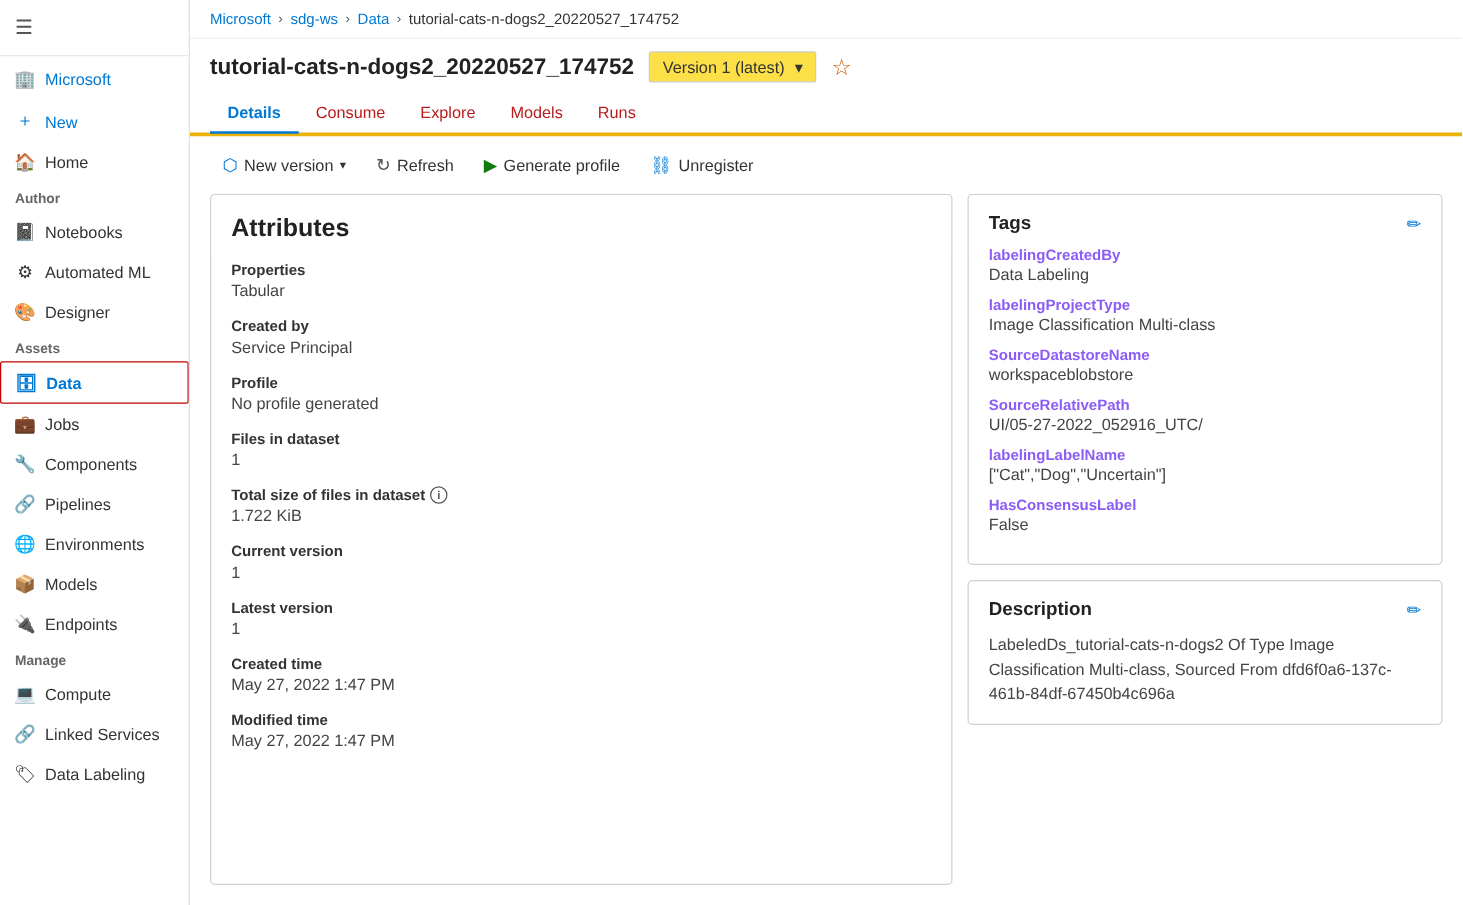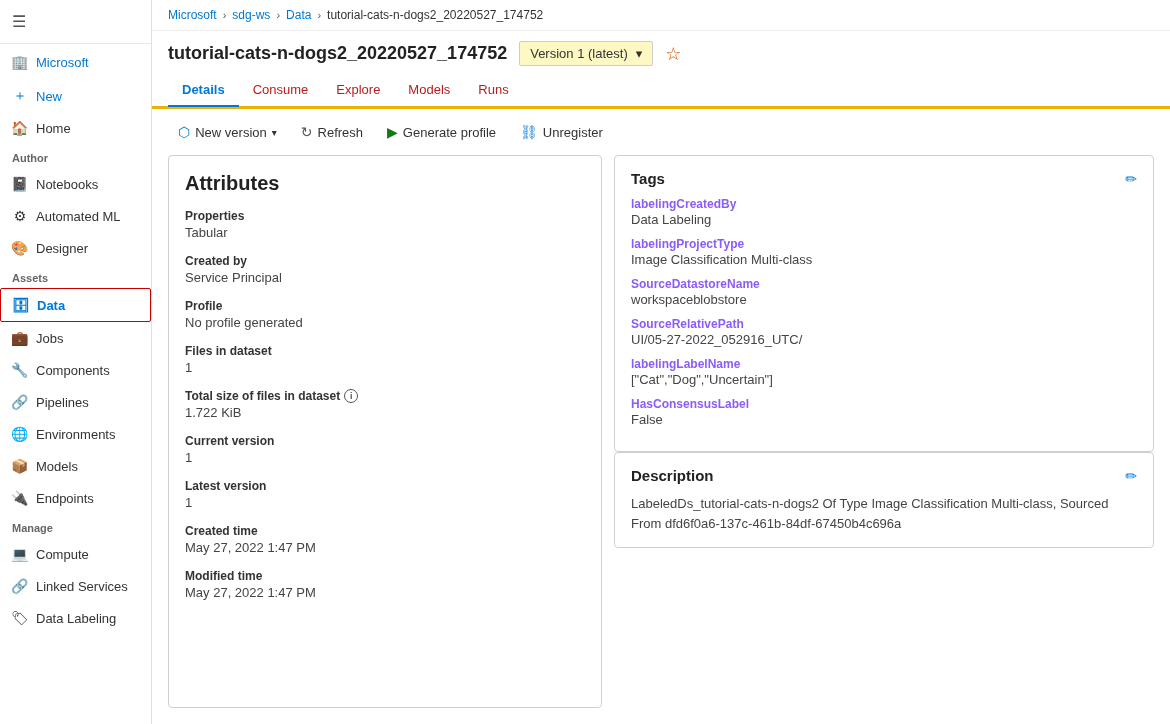--- a/index.html
+++ b/index.html
@@ -125,21 +125,21 @@
     .version-dropdown {
       display: flex;
       align-items: center;
       border: 1px solid #ccc;
       border-radius: 2px;
       padding: 4px 10px;
       cursor: pointer;
       font-size: 13px;
       color: #333;
       gap: 8px;
-      background: #fef9c3;
+      background: #fde047;
     }
     .star-btn {
       font-size: 18px;
       color: #cc5500;
       cursor: pointer;
       background: none;
       border: none;
     }
 
     
@@ -217,24 +217,25 @@
       color: #333;
       margin-bottom: 2px;
     }
     .attr-value {
       font-size: 13px;
       color: #444;
     }
 
     
     .right-panels {
-      width: 540px;
+      width: 380px;
       min-width: 340px;
       display: flex;
       flex-direction: column;
+      gap: 12px;
     }
     .right-panel {
       border: 1px solid #d0d0d0;
       border-radius: 4px;
       background: #fff;
       padding: 14px 16px;
     }
     .right-panel-header {
       display: flex;
       align-items: center;

